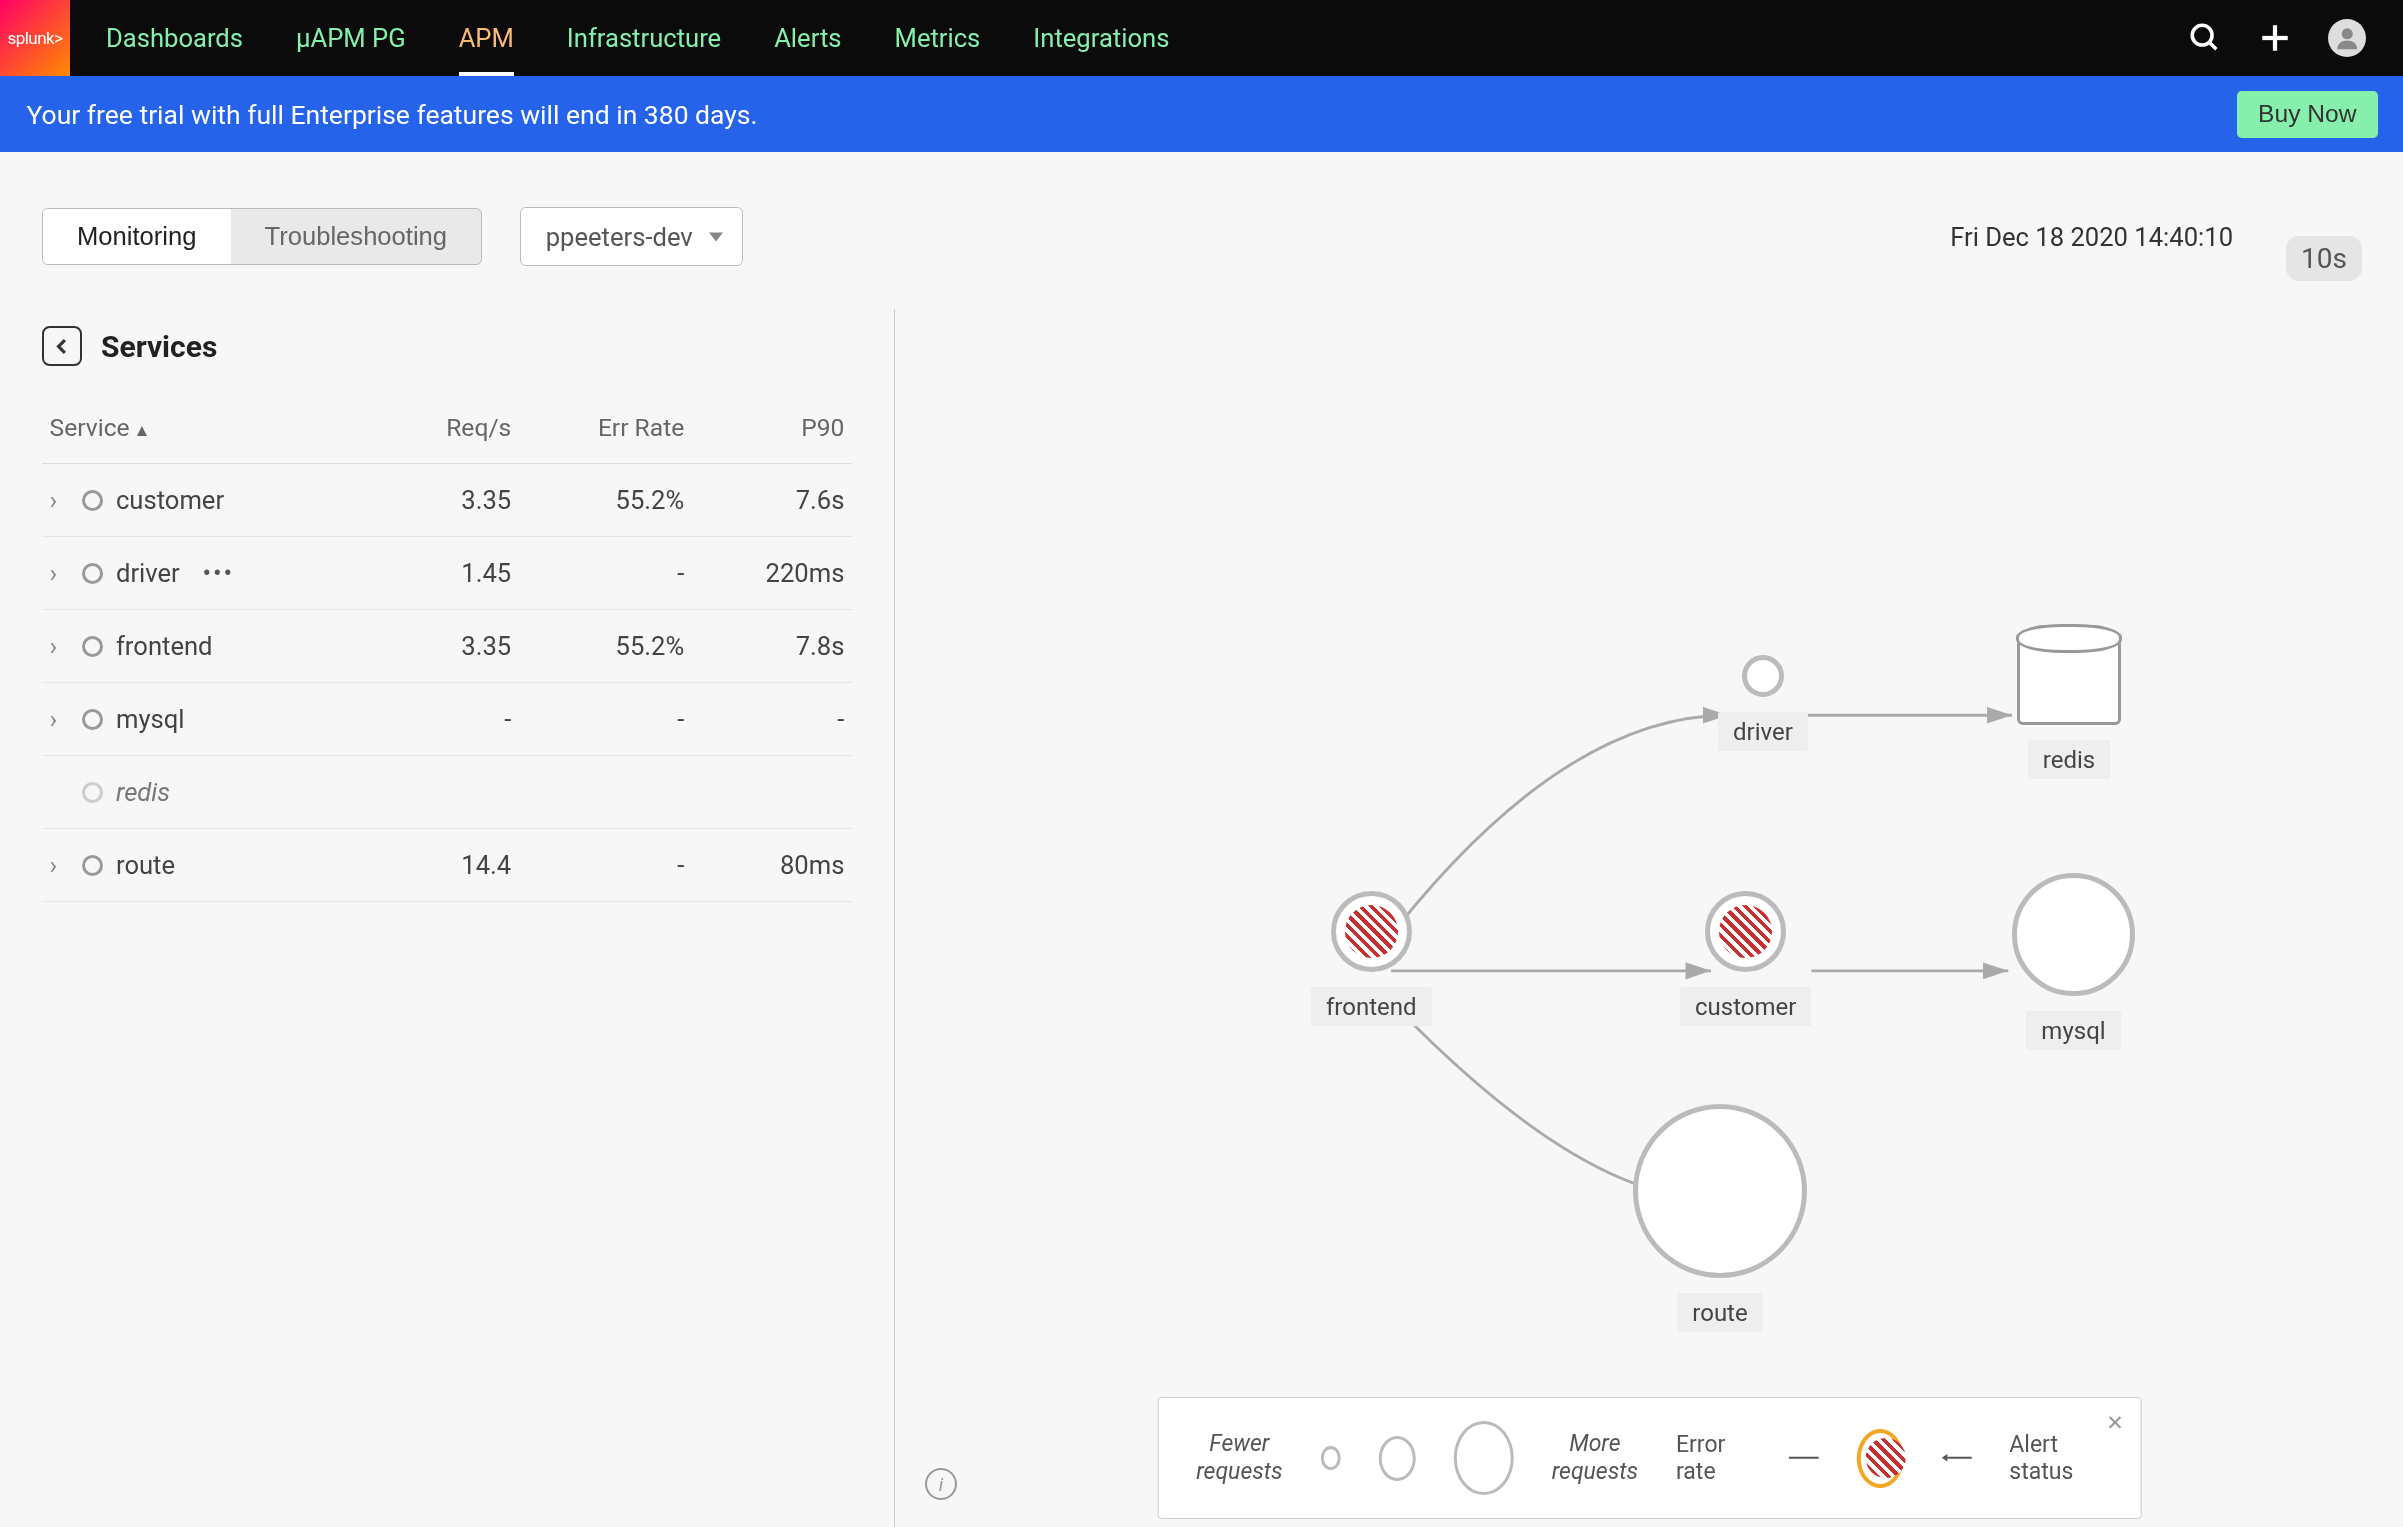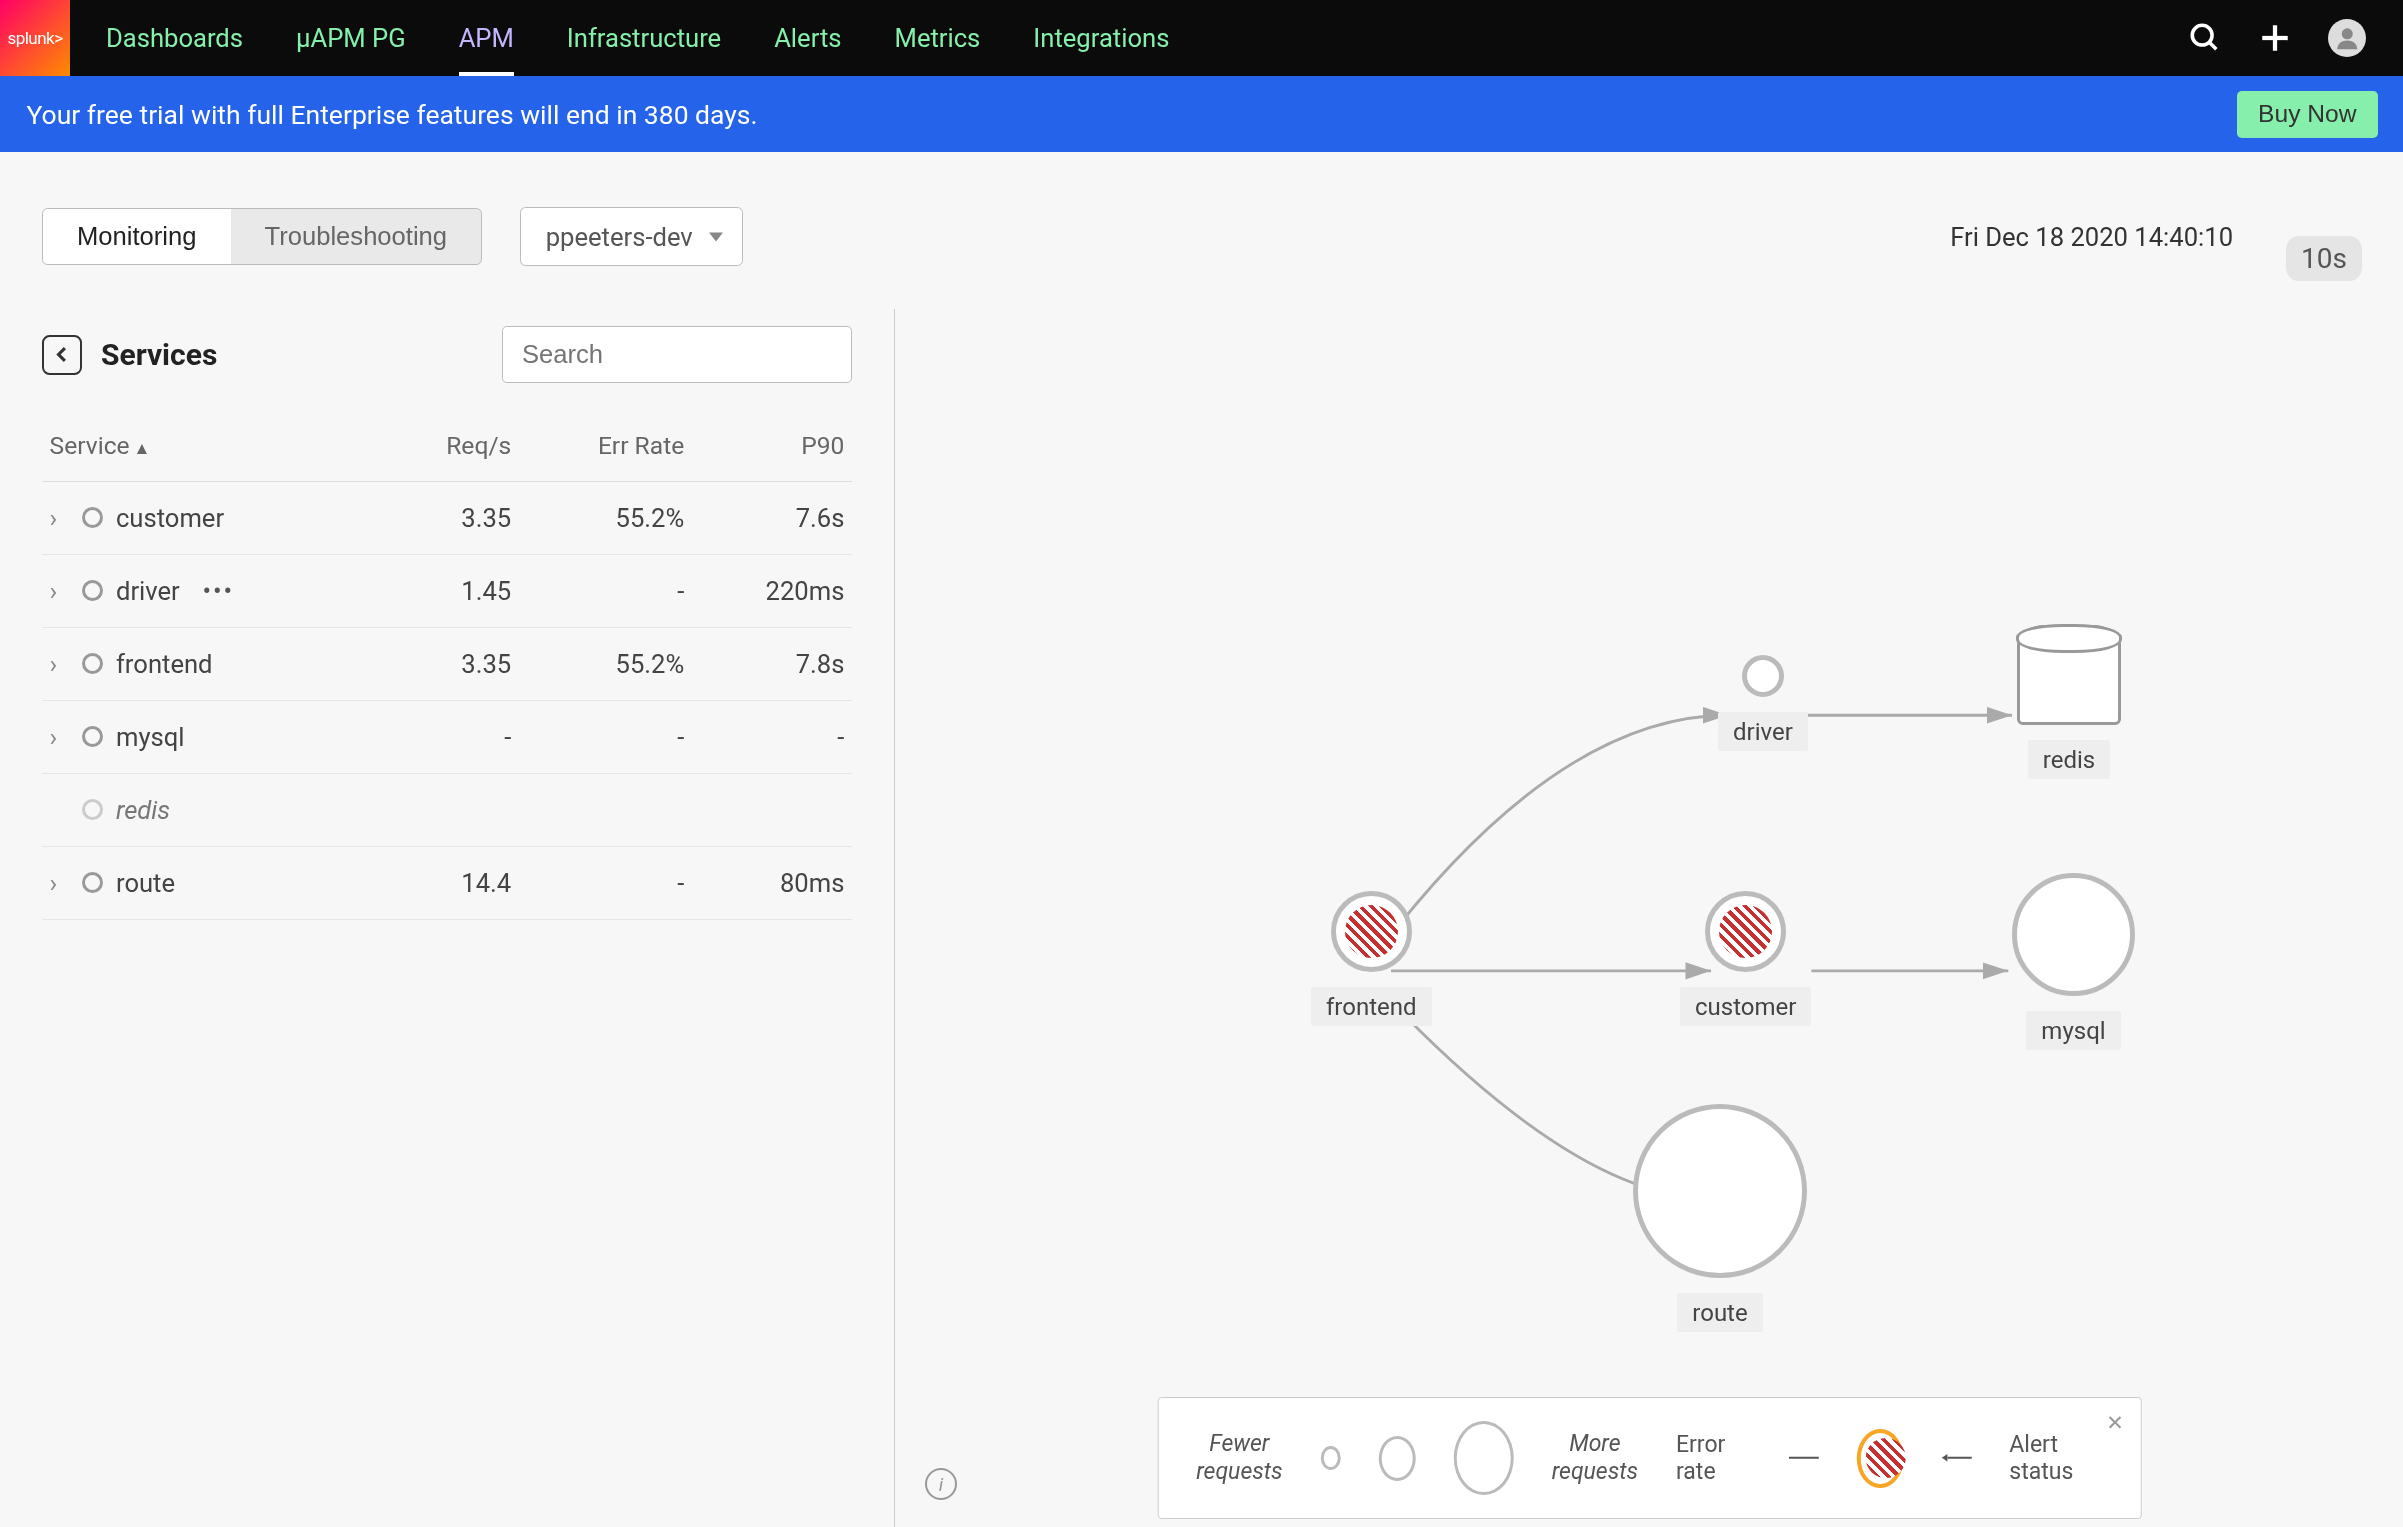--- a/index.html
+++ b/index.html
@@ -25,21 +25,21 @@
   display: flex; align-items: center; justify-content: center;
   color: #fff; font-size: 17px; font-weight: 400;
   letter-spacing: -0.5px;
 }
 .nav-items { display: flex; gap: 0; margin-left: 9.5px; }
 .nav-item {
   color: #86efac; font-size: 25.6px; padding: 0 26.5px;
   height: 76px; display: flex; align-items: center;
   cursor: pointer; position: relative;
 }
-.nav-item.active { color: #c4b5fd; }
+.nav-item.active { color: #fdba74; }
 .nav-item.active::after {
   content: ""; position: absolute; bottom: 0; left: 26.5px; right: 26.5px;
   height: 3.8px; background: #fff;
 }
 .nav-spacer { flex: 1; }
 .nav-icons { display: flex; align-items: center; gap: 36px; }
 .nav-icon { color: #fff; cursor: pointer; display:flex; align-items:center; justify-content:center; }
 .avatar-icon { width: 38px; height: 38px; border-radius: 50%; background: #ddd; display:flex; align-items:center; justify-content:center; }
 
 
@@ -237,21 +237,20 @@
 
 <div class="main">
   <div class="sidebar">
     <div class="sidebar-header">
       <div class="back-btn">
         <svg width="19" height="19" viewBox="0 0 24 24" fill="none" stroke="#333" stroke-width="4">
             <polyline points="15 4 7 12 15 20"></polyline>
           </svg>
       </div>
       <div class="services-title">Services</div>
-      <input class="search-input" placeholder="Search" style="">
     </div>
     <table class="services-table">
       <thead>
         <tr>
           <th><span>Service</span><span class="sort-up">▲</span></th>
           <th class="right">Req/s</th>
           <th class="right">Err Rate</th>
           <th class="right">P90</th>
         </tr>
       </thead>

